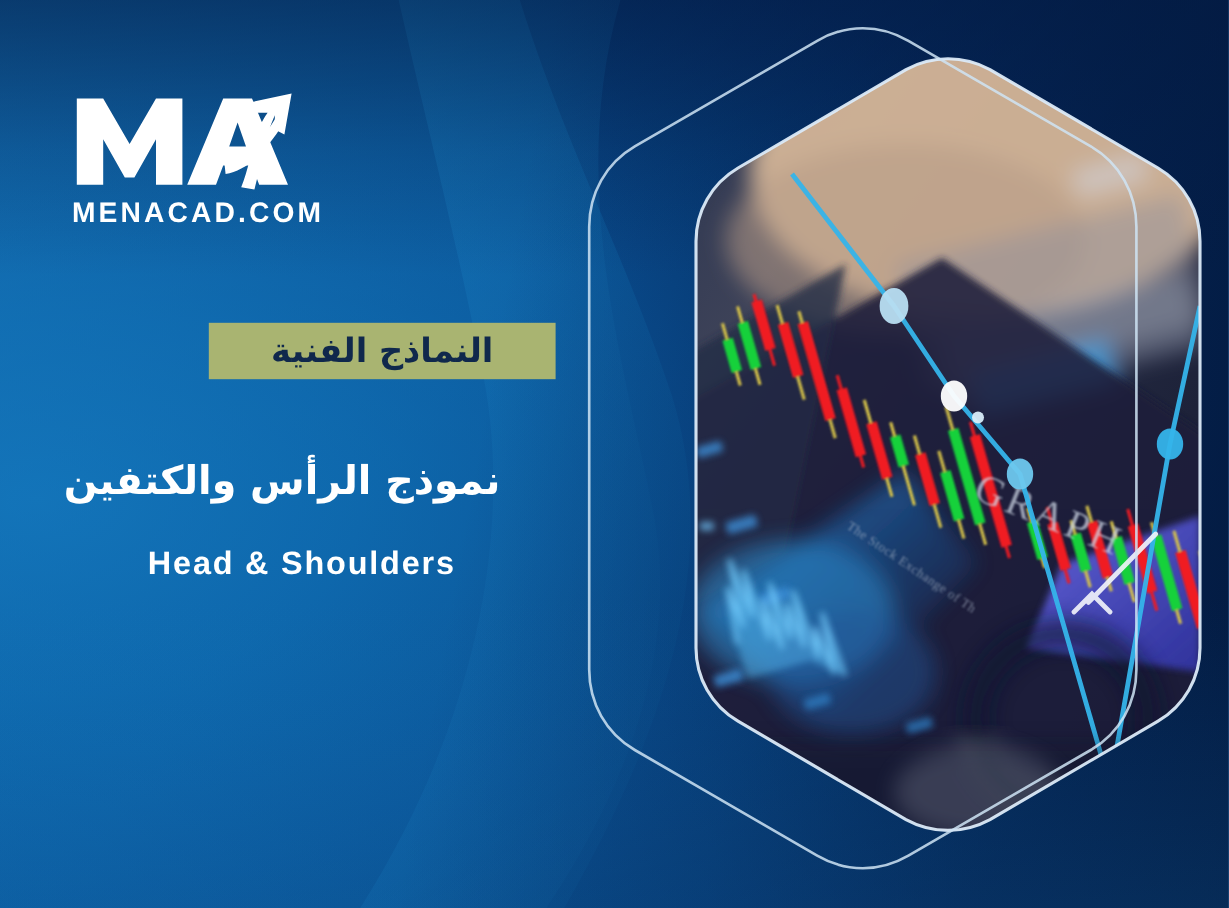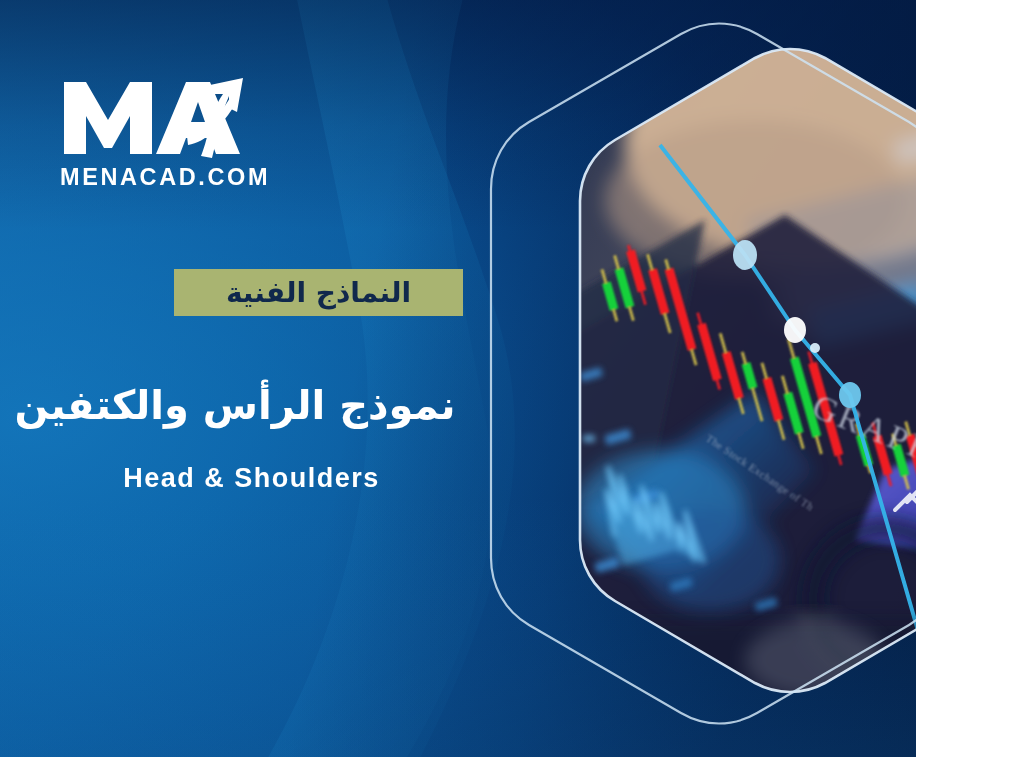--- a/index.html
+++ b/index.html
@@ -7,21 +7,21 @@
 
   html, body {
     width: 1024px;
     height: 757px;
     overflow: hidden;
     font-family: "Liberation Sans", "DejaVu Sans", sans-serif;
   }
 
   #slide {
     position: relative;
-    width: 916px;
+    width: 1024px;
     height: 757px;
     background: #0b5ca0;
     overflow: hidden;
   }
 
   
   .bg-base {
     position: absolute;
     inset: 0;
     background:
@@ -102,21 +102,21 @@
 
   .title-block {
     position: absolute;
     left: 0;
     top: 380px;
     width: 470px;
     text-align: center;
     direction: rtl;
   }
   .title-ar {
-    font-size: 40px;
+    font-size: 33px;
     font-weight: 700;
     color: #ffffff;
     white-space: nowrap;
     line-height: 1.25;
     font-family: "DejaVu Sans", "Liberation Sans", sans-serif;
   }
   .title-en {
     margin-top: 33px;
     direction: ltr;
     font-size: 27px;

